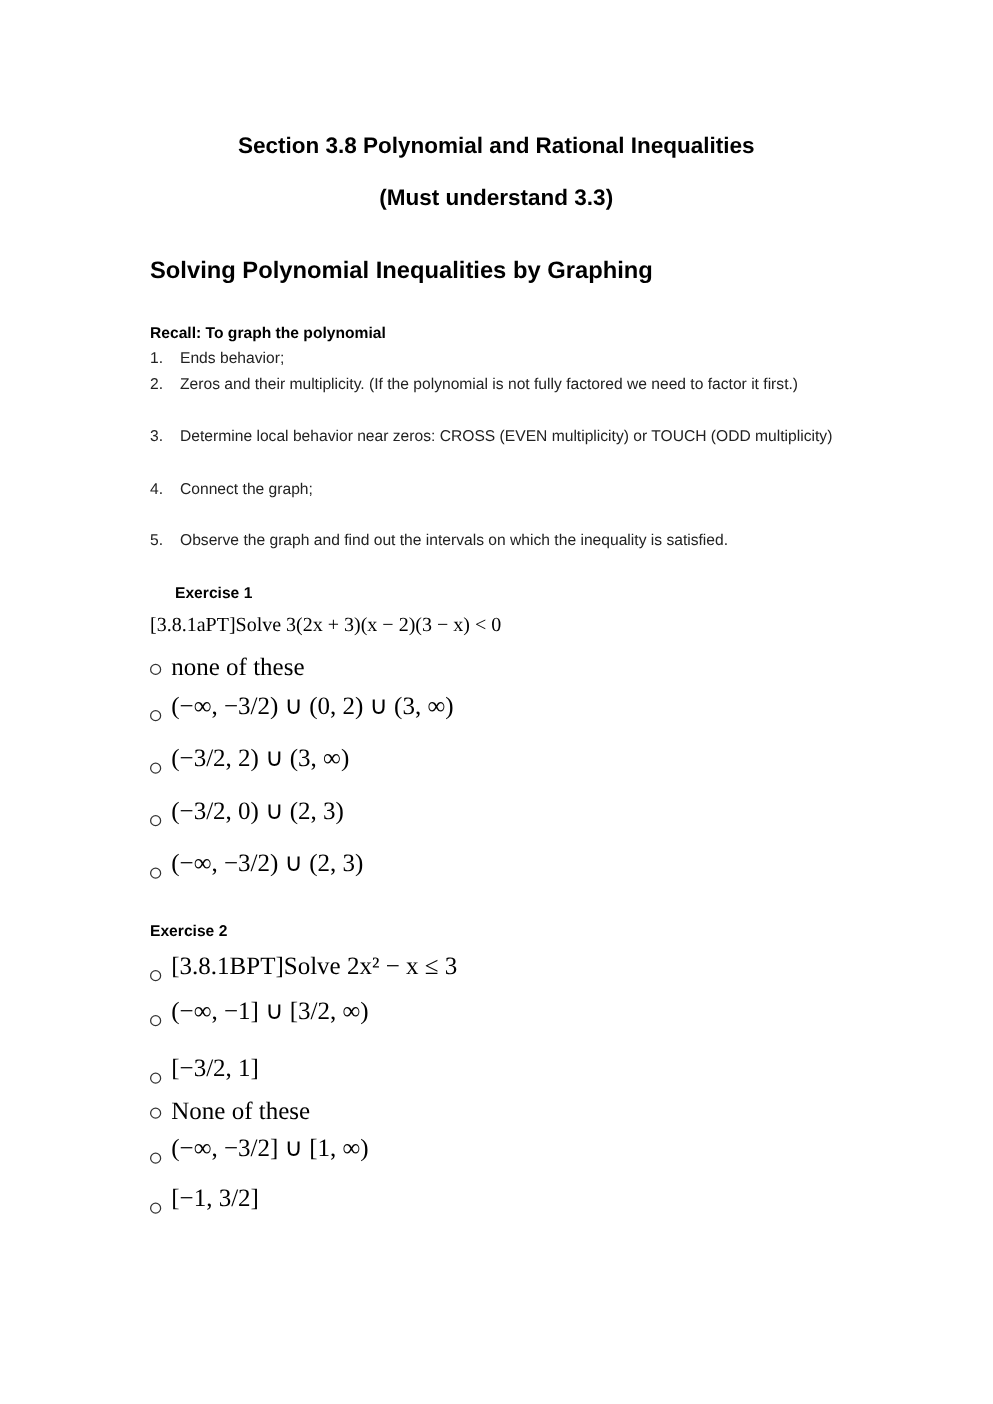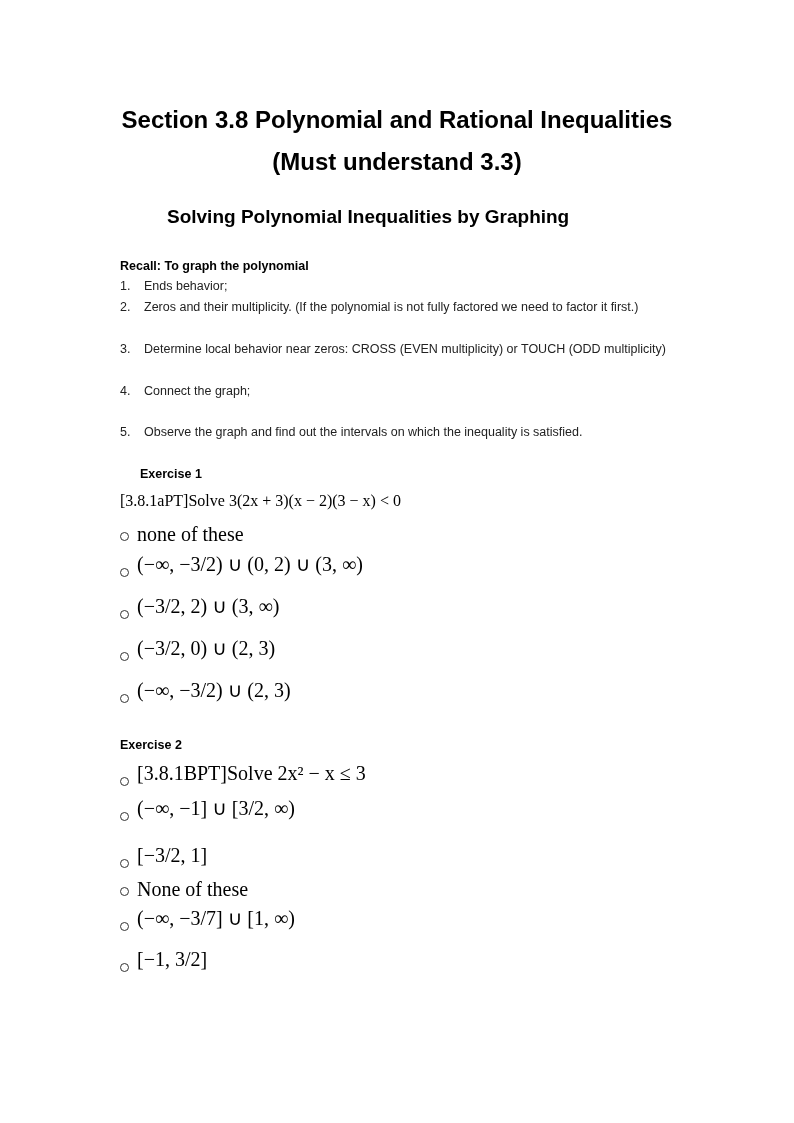--- a/index.html
+++ b/index.html
@@ -1,20 +1,20 @@
 <!DOCTYPE html>
 <html><head>
 <meta charset="utf-8">
 <style>
   html, body { margin: 0; padding: 0; background: #ffffff; }
   body { width: 794px; height: 1123px; position: relative; overflow: hidden; color: #000; }
   .page { position: absolute; left: 0; top: 0; width: 794px; height: 1123px; }
   .title {
     position: absolute; left: 0; width: 794px; text-align: center;
-    font-family: "Liberation Sans", sans-serif; font-weight: bold; font-size: 24px;
+    font-family: "Liberation Sans", sans-serif; font-weight: bold; font-size: 18px;
   }
   .h2 {
     position: absolute; left: 120px;
     font-family: "Liberation Sans", sans-serif; font-weight: bold; font-size: 19px;
   }
   .small-bold {
     position: absolute; left: 120px;
     font-family: "Liberation Sans", sans-serif; font-weight: bold; font-size: 12.5px;
   }
   .li {
@@ -36,21 +36,21 @@
   .radio.low { vertical-align: -6px; }
 </style>
 </head>
 <body>
 
 <div class="page">
 
   <div class="title" style="top:106px;">Section 3.8 Polynomial and Rational Inequalities</div>
   <div class="title" style="top:148px;">(Must understand 3.3)</div>
 
-  <div class="h2" style="top:206px;margin-left:47px;">Solving Polynomial Inequalities by Graphing</div>
+  <div class="h2" style="top:206px;">Solving Polynomial Inequalities by Graphing</div>
 
   <div class="small-bold" style="top:259px;">Recall: To graph the polynomial</div>
 
   <div class="li" style="top:276px;">
     <span class="num">1.</span>
     <span class="txt">Ends behavior;</span>
   </div>
   <div class="li" style="top:297px;">
     <span class="num">2.</span>
     <span class="txt">Zeros and their multiplicity. (If the polynomial is not fully factored we need to factor it first.)</span>
@@ -100,19 +100,19 @@
   <div class="opt" style="top:796px;">
     <span class="radio low"></span><span>(−∞, −1] ∪ [3/2, ∞)</span>
   </div>
   <div class="opt" style="top:844px;">
     <span class="radio low"></span><span>[−3/2, 1]</span>
   </div>
   <div class="opt" style="top:878px;">
     <span class="radio"></span><span>None of these</span>
   </div>
   <div class="opt" style="top:906px;">
-    <span class="radio low"></span><span>(−∞, −3/7] ∪ [1, ∞)</span>
+    <span class="radio low"></span><span>(−∞, −3/2] ∪ [1, ∞)</span>
   </div>
   <div class="opt" style="top:948px;">
     <span class="radio low"></span><span>[−1, 3/2]</span>
   </div>
 
 </div>
 
 </body></html>

